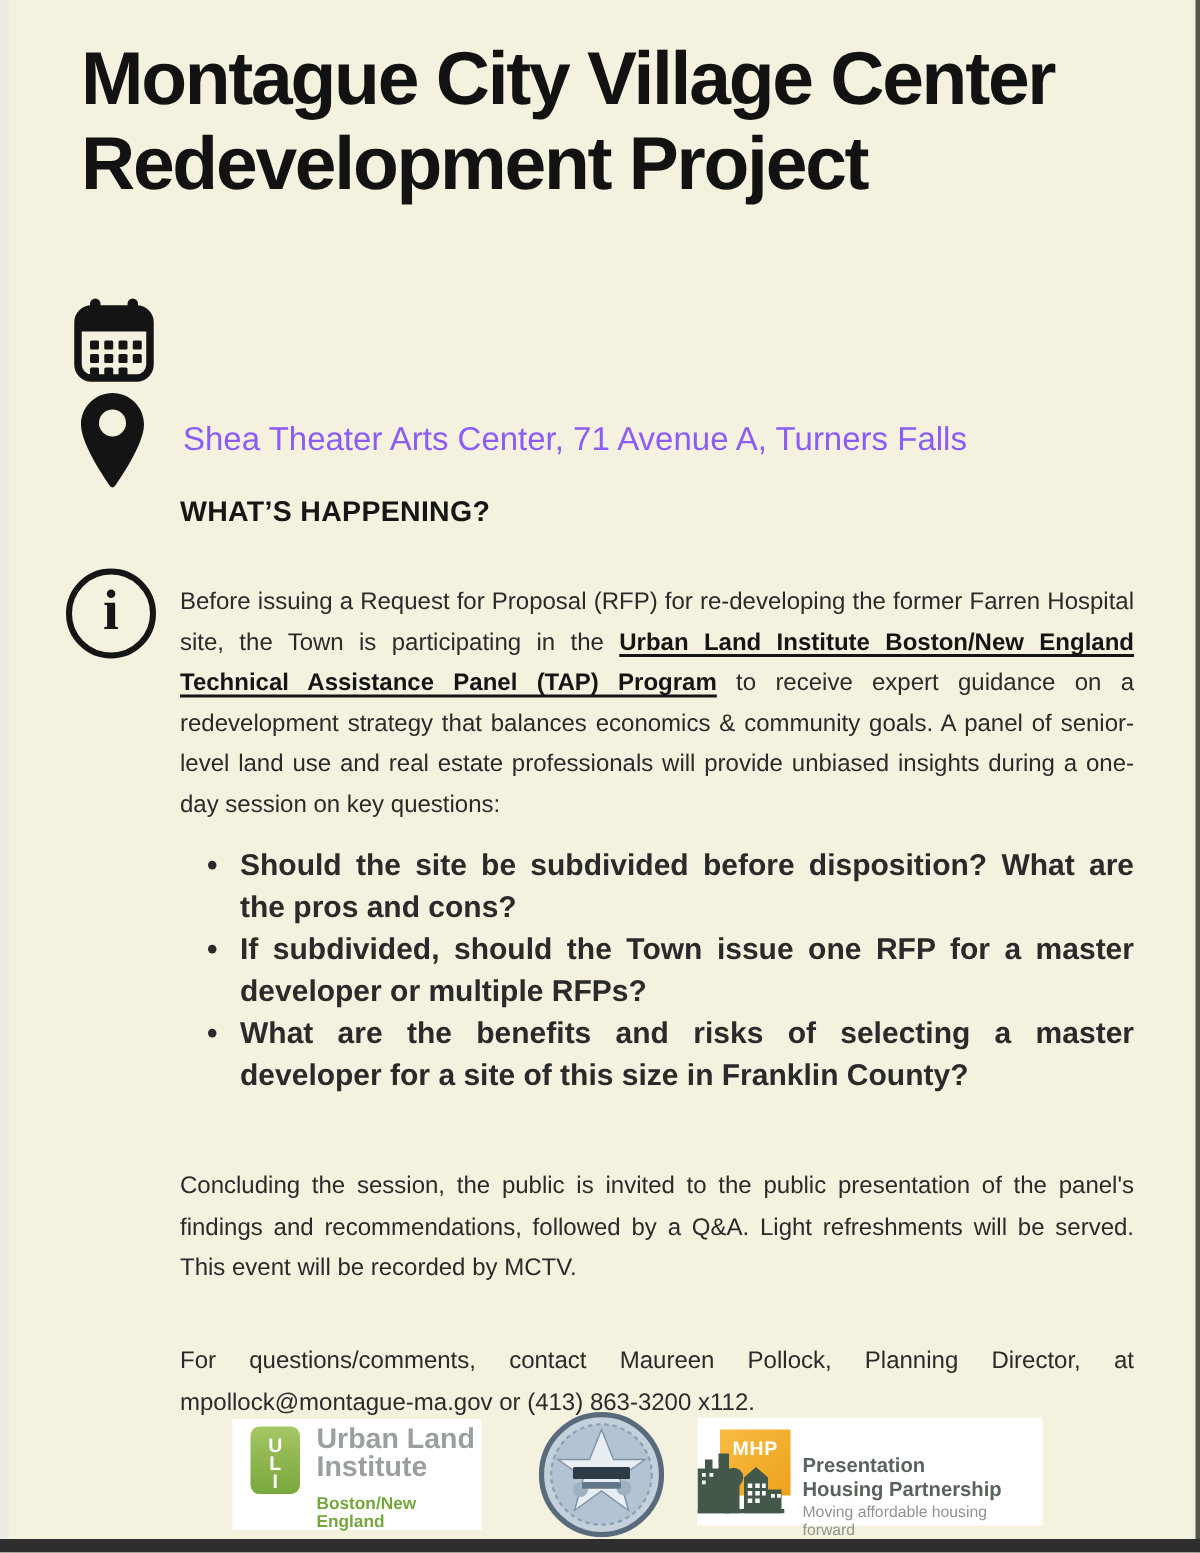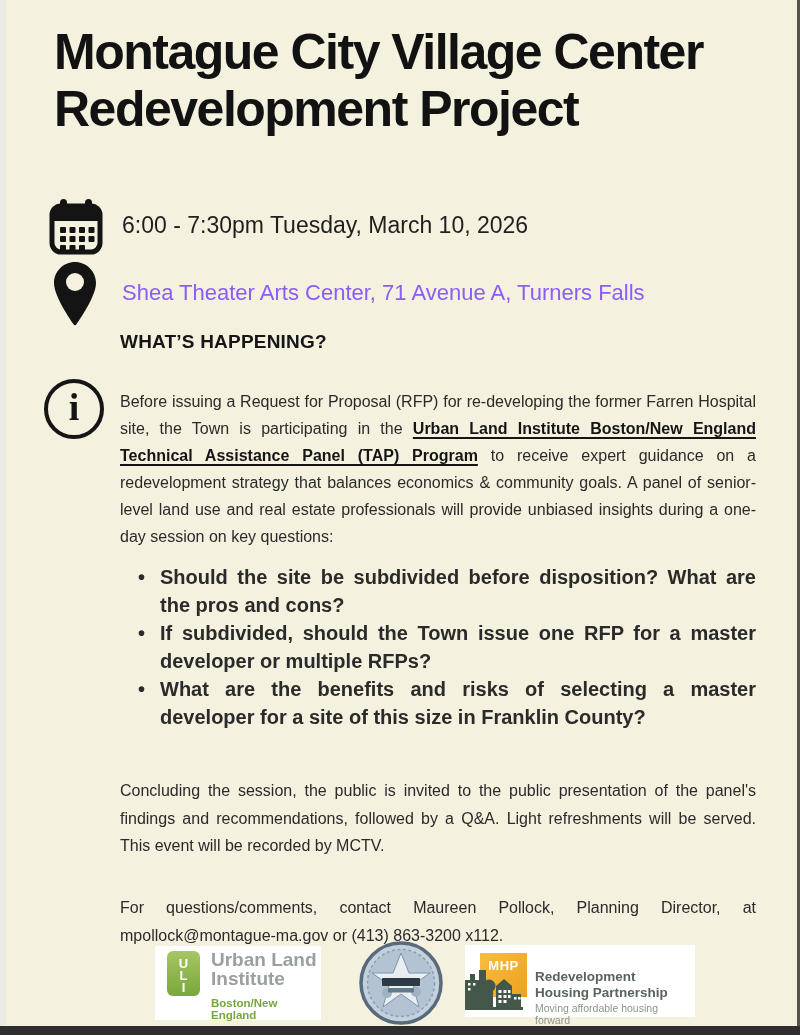--- a/index.html
+++ b/index.html
@@ -87,21 +87,20 @@
         <rect x="12" y="38" width="6" height="6" rx="1"></rect>
           <rect x="21.5" y="38" width="6" height="6" rx="1"></rect>
           <rect x="31" y="38" width="6" height="6" rx="1"></rect>
           <rect x="40.5" y="38" width="6" height="6" rx="1"></rect>
         <rect x="12" y="47" width="6" height="6" rx="1"></rect>
           <rect x="21.5" y="47" width="6" height="6" rx="1"></rect>
           <rect x="31" y="47" width="6" height="6" rx="1"></rect>
       </g>
     </svg>
   </div>
-  <div class="date-text">6:00 - 7:30pm Tuesday, March 10, 2026</div>
 
   <div class="pin-icon">
     <svg width="42" height="64" viewBox="0 0 42 64">
       <path fill="#141414" d="M21 0 C9.4 0 0 9.4 0 21 c0 13.5 17 37.5 19.5 41.2 a1.9 1.9 0 0 0 3 0 C25 58.5 42 34.5 42 21 C42 9.4 32.6 0 21 0 z"></path>
       <circle cx="21" cy="20" r="9" fill="#f4f1df"></circle>
     </svg>
   </div>
   <div class="venue-text">Shea Theater Arts Center, 71 Avenue A, Turners Falls</div>
 
   <div class="whats-heading">WHAT’S HAPPENING?</div>
@@ -172,21 +171,21 @@
             <rect x="38.5" y="32" width="3" height="3"></rect>
           <rect x="3" y="15" width="2.5" height="2.5"></rect>
             <rect x="8" y="15" width="2.5" height="2.5"></rect>
           <rect x="3" y="20" width="2.5" height="2.5"></rect>
           <rect x="49" y="29" width="2.5" height="2.5"></rect>
             <rect x="53" y="29" width="2.5" height="2.5"></rect>
         </g>
       </svg>
     </div>
     <div class="mhp-name">
-      <div>Redevelopment</div>
+      <div>Presentation</div>
       <div>Housing Partnership</div>
     </div>
     <div class="mhp-tagline">Moving affordable housing forward</div>
   </div>
 
   <div class="edge-right"></div>
   <div class="edge-bottom"></div>
 </div>
 
 </body></html>

